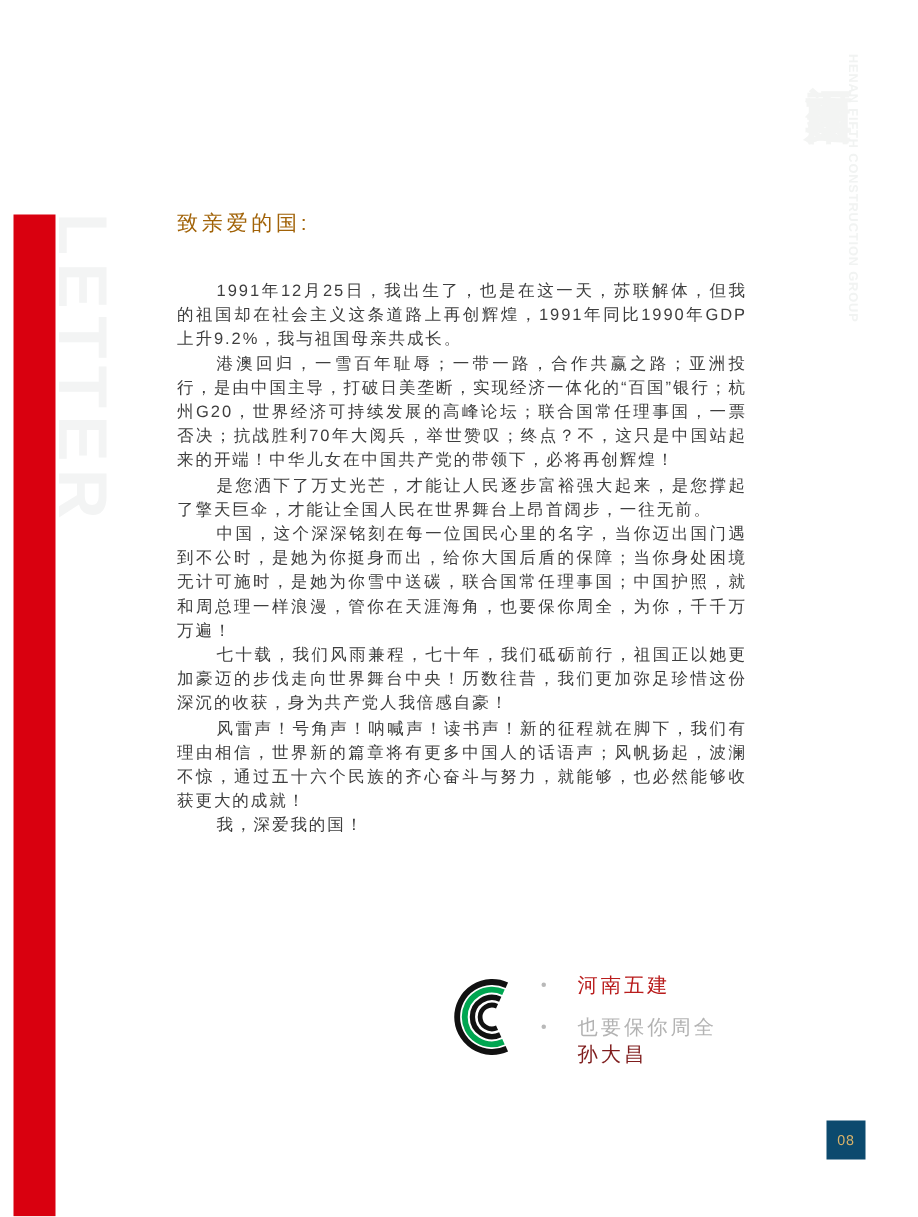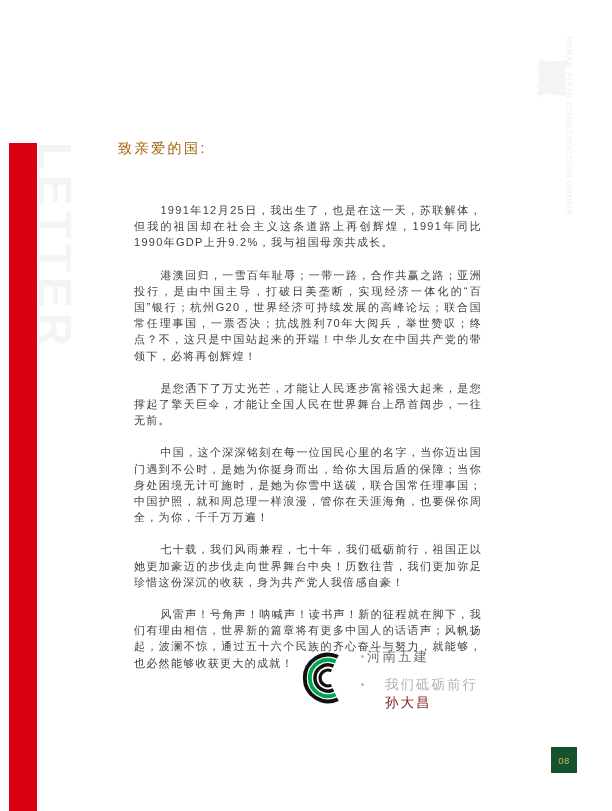--- a/index.html
+++ b/index.html
@@ -78,21 +78,21 @@
     top: 186px;
     width: 380px;
     font-size: 11px;
     line-height: 16.2px;
     letter-spacing: 1.3px;
     color: #3e3e3e;
     text-align: justify;
   }
   .letter-body p {
     text-indent: 2.4em;
-    margin: 16px;
+    margin: 0;
   }
 
   
   .logo {
     position: absolute;
     left: 300px;
     top: 650px;
     width: 56px;
     height: 56px;
   }
@@ -100,25 +100,25 @@
     position: absolute;
     width: 3px;
     height: 3px;
     border-radius: 50%;
     background: #b9b9b9;
   }
   .sig-dot.d1 { left: 361px; top: 655px; }
   .sig-dot.d2 { left: 361px; top: 683px; }
   .sig-company {
     position: absolute;
-    left: 367px;
+    left: 385px;
     top: 648px;
     font-size: 13.5px;
     letter-spacing: 2px;
-    color: #737373;
+    color: #b91c1c;
   }
   .sig-dept {
     position: absolute;
     left: 385px;
     top: 676px;
     font-size: 13.5px;
     letter-spacing: 2px;
     color: #b3b3b3;
   }
   .sig-name {
@@ -129,21 +129,21 @@
     letter-spacing: 2px;
     color: #7f1d1d;
   }
 
   .page-number {
     position: absolute;
     left: 551px;
     top: 747px;
     width: 26px;
     height: 26px;
-    background: #14532d;
+    background: #0c4a6e;
     color: #d9b269;
     font-size: 9.5px;
     display: flex;
     align-items: center;
     justify-content: center;
     letter-spacing: 0.5px;
   }
 </style>
 </head>
 <body>
@@ -160,33 +160,34 @@
 
   <div class="salutation">致亲爱的国:</div>
 
   <div class="letter-body">
     <p>1991年12月25日，我出生了，也是在这一天，苏联解体，但我的祖国却在社会主义这条道路上再创辉煌，1991年同比1990年GDP上升9.2%，我与祖国母亲共成长。</p>
     <p>港澳回归，一雪百年耻辱；一带一路，合作共赢之路；亚洲投行，是由中国主导，打破日美垄断，实现经济一体化的“百国”银行；杭州G20，世界经济可持续发展的高峰论坛；联合国常任理事国，一票否决；抗战胜利70年大阅兵，举世赞叹；终点？不，这只是中国站起来的开端！中华儿女在中国共产党的带领下，必将再创辉煌！</p>
     <p>是您洒下了万丈光芒，才能让人民逐步富裕强大起来，是您撑起了擎天巨伞，才能让全国人民在世界舞台上昂首阔步，一往无前。</p>
     <p>中国，这个深深铭刻在每一位国民心里的名字，当你迈出国门遇到不公时，是她为你挺身而出，给你大国后盾的保障；当你身处困境无计可施时，是她为你雪中送碳，联合国常任理事国；中国护照，就和周总理一样浪漫，管你在天涯海角，也要保你周全，为你，千千万万遍！</p>
     <p>七十载，我们风雨兼程，七十年，我们砥砺前行，祖国正以她更加豪迈的步伐走向世界舞台中央！历数往昔，我们更加弥足珍惜这份深沉的收获，身为共产党人我倍感自豪！</p>
     <p>风雷声！号角声！呐喊声！读书声！新的征程就在脚下，我们有理由相信，世界新的篇章将有更多中国人的话语声；风帆扬起，波澜不惊，通过五十六个民族的齐心奋斗与努力，就能够，也必然能够收获更大的成就！</p>
+    <p>我，深爱我的国！</p>
   </div>
 
   <svg class="logo" viewBox="0 0 60 60">
     <path d="M 40.6 7.3 A 25 25 0 1 0 40.6 52.7" fill="none" stroke="#111111" stroke-width="4.2"></path>
     <path d="M 38.2 12.3 A 19.5 19.5 0 1 0 38.2 47.7" fill="none" stroke="#00a651" stroke-width="4.2"></path>
     <path d="M 35.9 17.3 A 14 14 0 1 0 35.9 42.7" fill="none" stroke="#111111" stroke-width="3.8"></path>
     <path d="M 33.6 22.3 A 8.5 8.5 0 1 0 33.6 37.7" fill="none" stroke="#111111" stroke-width="3.4"></path>
   </svg>
 
   <span class="sig-dot d1"></span>
   <span class="sig-dot d2"></span>
 
   <div class="sig-company">河南五建</div>
 
-  <div class="sig-dept">我们砥砺前行</div>
+  <div class="sig-dept">也要保你周全</div>
 
   <div class="sig-name">孙大昌</div>
 
   <div class="page-number">08</div>
 
 </div>
 
 </body></html>

